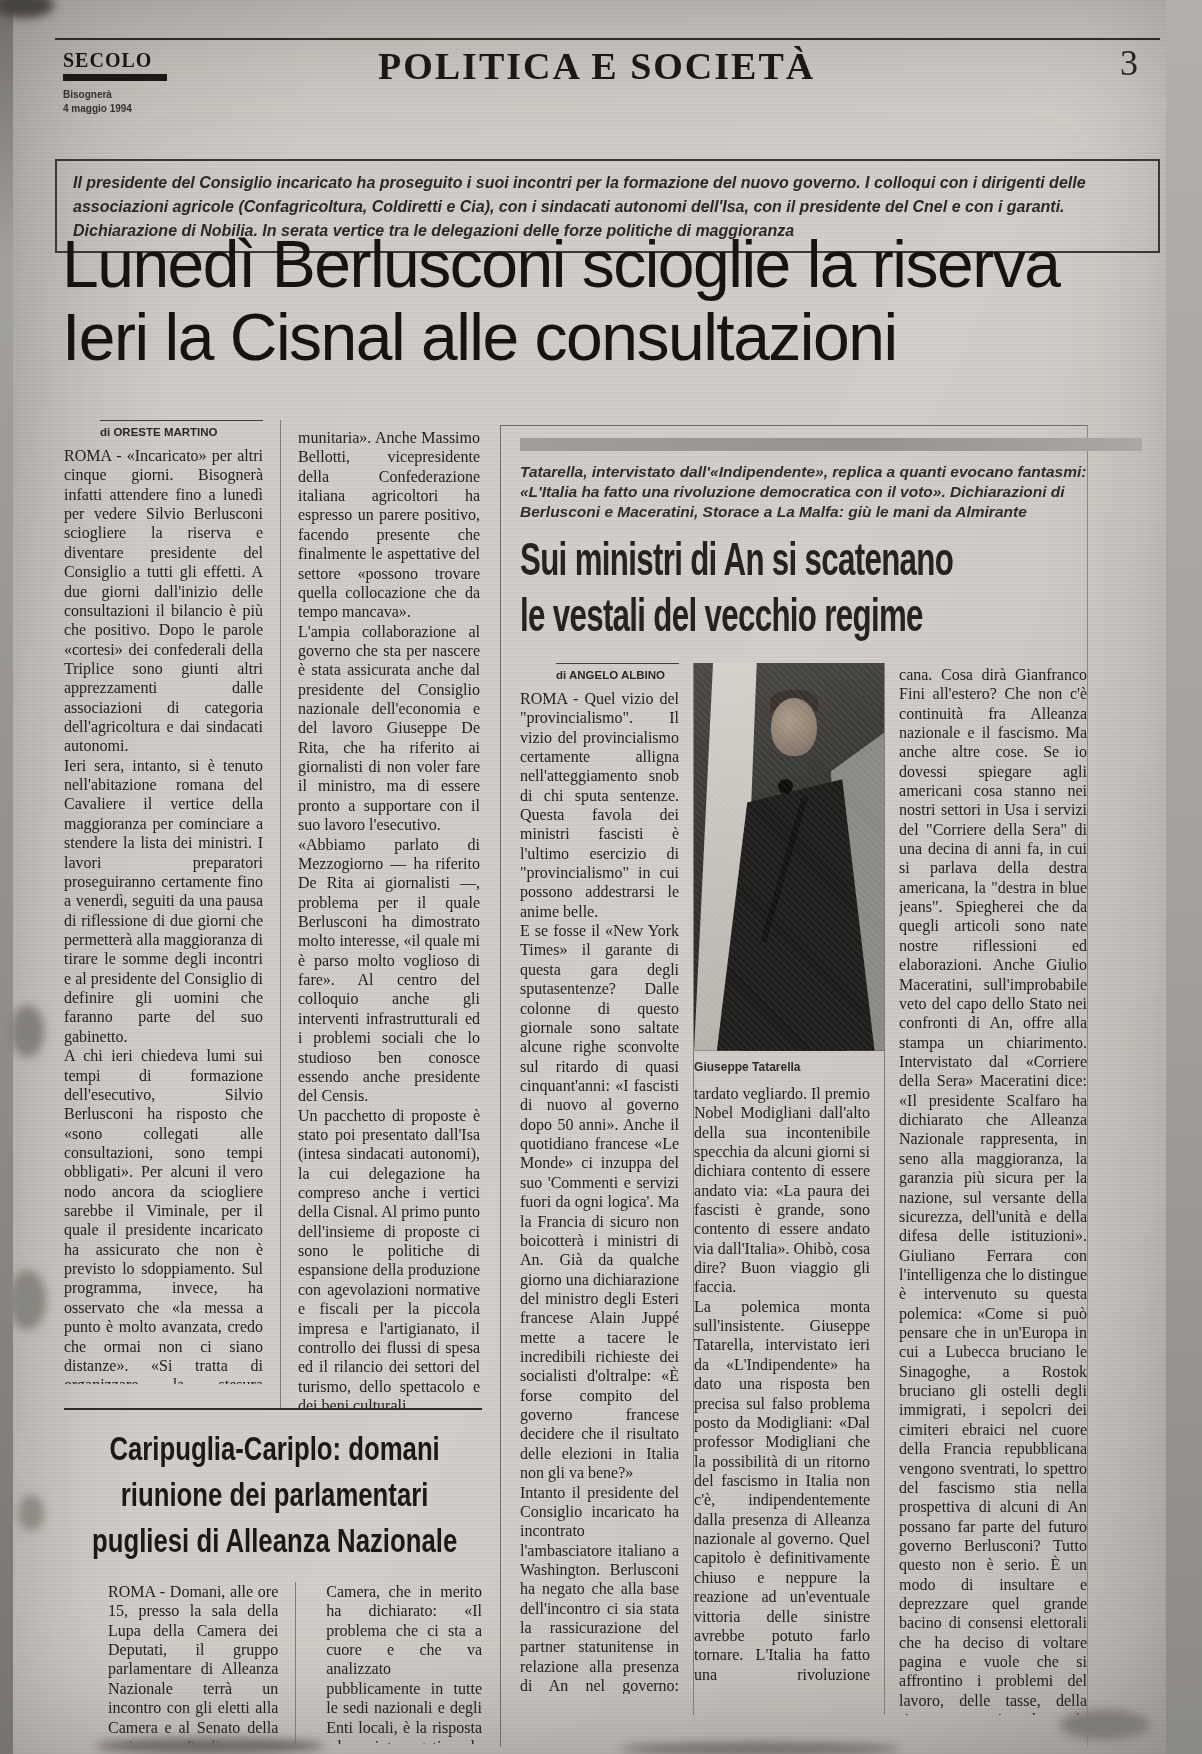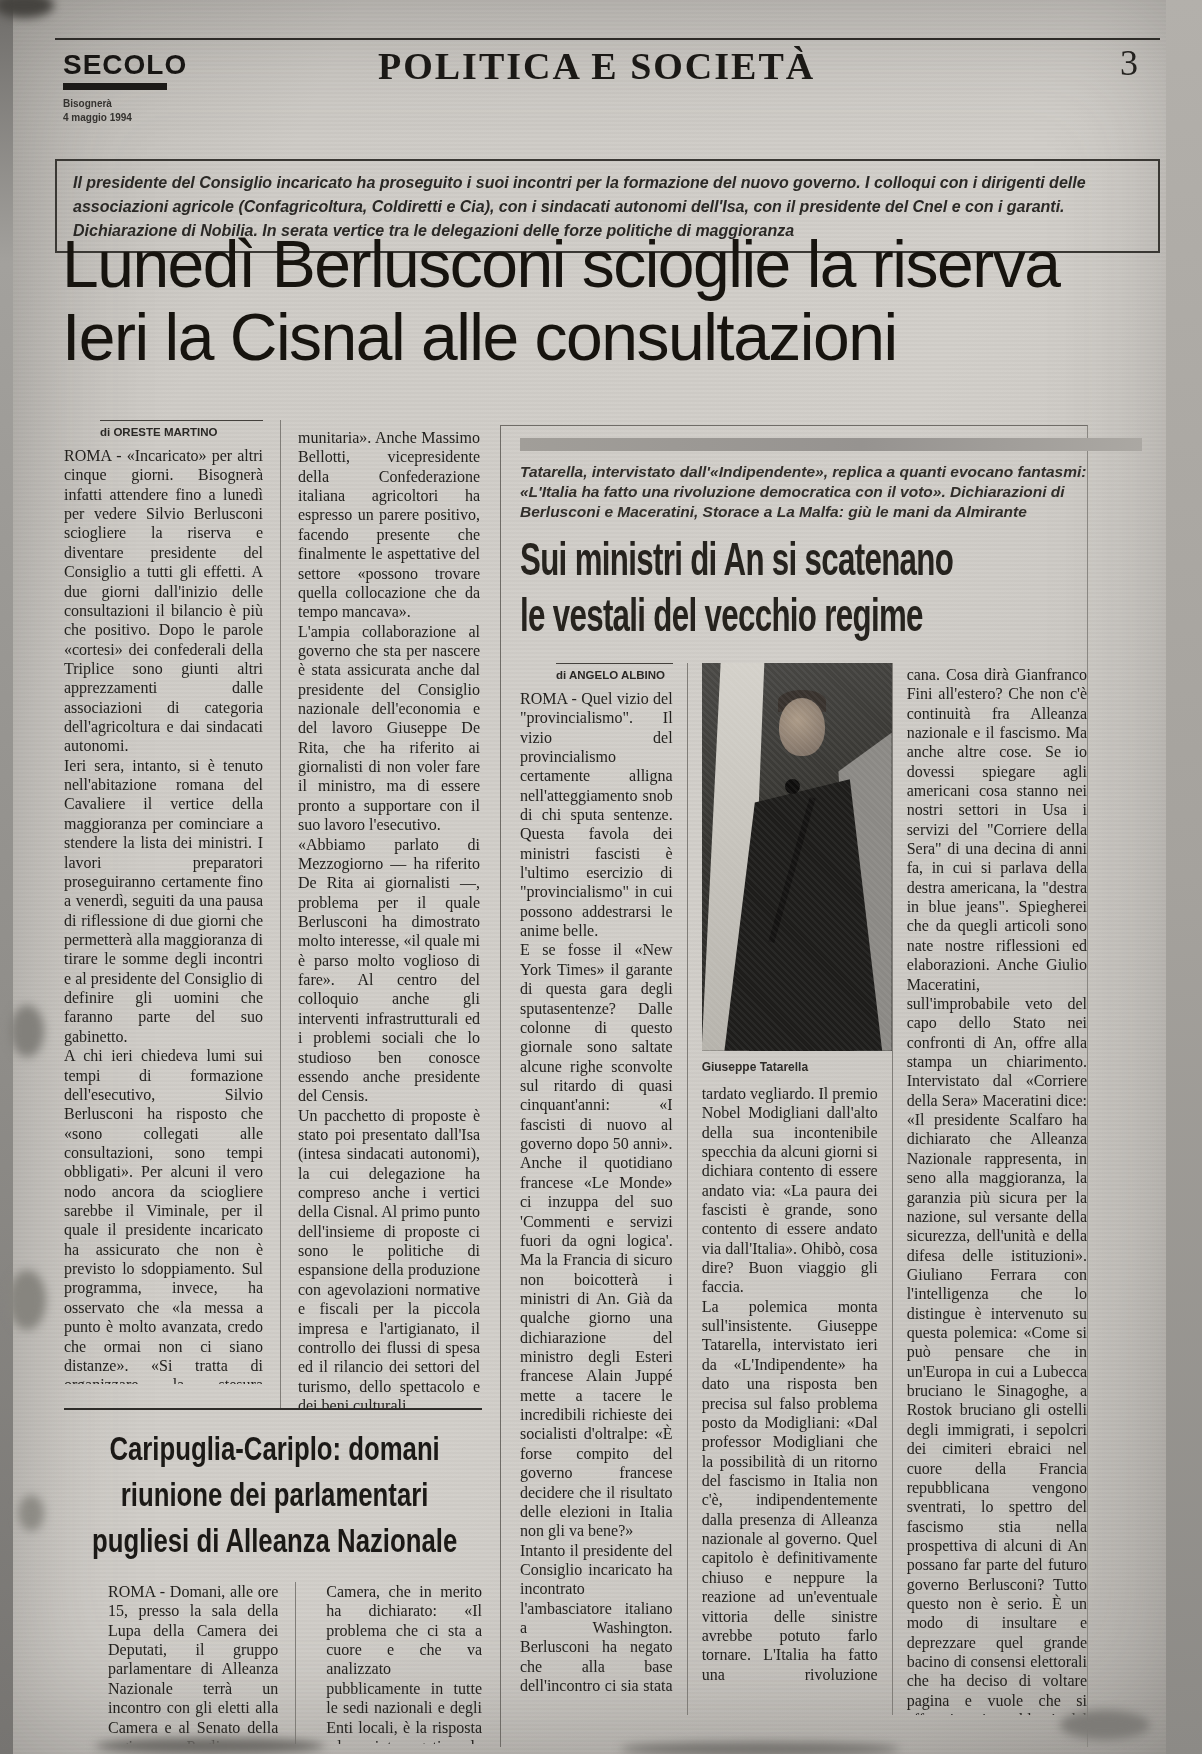--- a/index.html
+++ b/index.html
@@ -9,21 +9,21 @@
       repeating-linear-gradient(0deg, rgba(0,0,0,0.018) 0 2px, rgba(255,255,255,0.012) 2px 4px),
       linear-gradient(115deg,#bdbab5 0%, #cfccc7 18%, #d2cfca 55%, #c6c3be 85%, #b2afaa 100%);
     box-shadow: inset 0 0 140px rgba(55,53,50,0.38);
     overflow:hidden;
     font-family:"Liberation Serif", serif;
     color:#201e1b;
   }
   .abs{position:absolute;}
   .rule{background:#2e2c29;}
   
-  .masthead{font-family:Liberation Sans, sans-serif;font-weight:bold;font-size:28px;letter-spacing:1px;color:#181614;}
+  .masthead{font-family:Liberation Serif, serif;font-weight:bold;font-size:20px;letter-spacing:1px;color:#181614;}
   .masthead-bar{width:104px;height:7px;background:#1c1a18;margin-top:2px;}
   .dateline{font-family:"Liberation Sans",sans-serif;font-weight:bold;font-size:10px;line-height:1.35;color:#34322f;margin-top:7px;}
   .section-title{font-family:"Liberation Serif",serif;font-weight:bold;font-size:38px;letter-spacing:2px;color:#1b1916;}
   .pagenum{font-family:"Liberation Serif",serif;font-size:36px;color:#24221f;}
   
   .ledebox{border:2px solid #3a3834;padding:10px 16px 8px 16px;
     font-family:"Liberation Sans",sans-serif;font-weight:bold;font-style:italic;
     font-size:16px;line-height:1.5;color:#2b2926;margin-top:16px;}
   
   .hl-main{font-family:"Liberation Sans",sans-serif;font-weight:normal;font-size:66px;
@@ -138,21 +138,21 @@
       <div class="hl-an">le vestali del vecchio regime</div>
     </div>
     <div style="margin-top:20px;display:flex;">
       <div style="width:176px;">
         <div class="byline">di ANGELO ALBINO</div>
         <div class="body-text" style="height:1005px;">ROMA - Quel vizio del "provincialismo". Il vizio del provincialismo certamente alligna nell'atteggiamento snob di chi sputa sentenze. Questa favola dei ministri fascisti è l'ultimo esercizio di "provincialismo" in cui possono addestrarsi le anime belle.
 E se fosse il «New York Times» il garante di questa gara degli sputasentenze? Dalle colonne di questo giornale sono saltate alcune righe sconvolte sul ritardo di quasi cinquant'anni: «I fascisti di nuovo al governo dopo 50 anni». Anche il quotidiano francese «Le Monde» ci inzuppa del suo 'Commenti e servizi fuori da ogni logica'. Ma la Francia di sicuro non boicotterà i ministri di An. Già da qualche giorno una dichiarazione del ministro degli Esteri francese Alain Juppé mette a tacere le incredibili richieste dei socialisti d'oltralpe: «È forse compito del governo francese decidere che il risultato delle elezioni in Italia non gli va bene?»
 Intanto il presidente del Consiglio incaricato ha incontrato l'ambasciatore italiano a Washington. Berlusconi ha negato che alla base dell'incontro ci sia stata la rassicurazione del partner statunitense in relazione alla presenza di An nel governo: «L'incontro con l'ambasciatore è legato al colloquio che avrò con il primo ministro giapponese. Hata è in visita in Italia, ha reso visita al presidente della Repubblica, al presidente uscente e mi sembrava illogico sottrarmi. Anche per conoscerci prima del G7. I tanti vecchi timori verranno fugati dopo la presentazione della squadra di governo. Io sono molto tranquillo, tutte le voci che si raccolgono originano da un lato dalla fotografia distorta della situazione italiana che viene fatta da certi corrispondenti con i quali non voglio entrare in polemica. E dall'altro da tanti vecchi timori che si fugheranno completamente come nebbia al sole quando ci conosceranno. Al momento della prima uscita del governo, quando ci sarà la presidenza del Consiglio, il ministro degli esteri e del tesoro tutto quello che si paventa sarà fugato con la nostra concretezza, la continuità della politica atlantica, la continuità nei confronti dell'Europa e la capacità di stabilire rapporti. Non mettiamo il carro davanti ai buoi: prima facciamo il governo e poi ci faremo conoscere. Del resto, per me non ci voleva niente ad incontrare Delors o Kohl che conosco da tanti anni. Il primo problema è quello di varare il governo, fare la squadra migliore possibile, dopo, la prima attenzione la daremo al mondo internazionale».
 Fin qui la posizione del presidente del Consiglio incaricato. Ma qualcuno non è contento. Accendere un fuoco e soffiarci sopra è quasi un obbligo di impeccabilità democratica. Pensa un po' dunque, c'è anche un'Italia che si apre al finimondo, e per un ragionato fondo di Angelo Panebianco sul «Corriere della Sera» c'è sempre lo strillo senile di un at-</div>
       </div>
-      <div class="col-rule" style="width:176px;margin-left:14px;padding-left:14px;">
+      <div class="col-rule" style="width:176px;margin-left:14px;">
         <div class="photo">
           <div class="band-l"></div>
           <div class="band-r"></div>
           <div class="suit"></div>
           <div class="hair"></div>
           <div class="head"></div>
           <div class="mic"></div>
           <div class="michead"></div>
           <div class="halftone"></div>
         </div>

